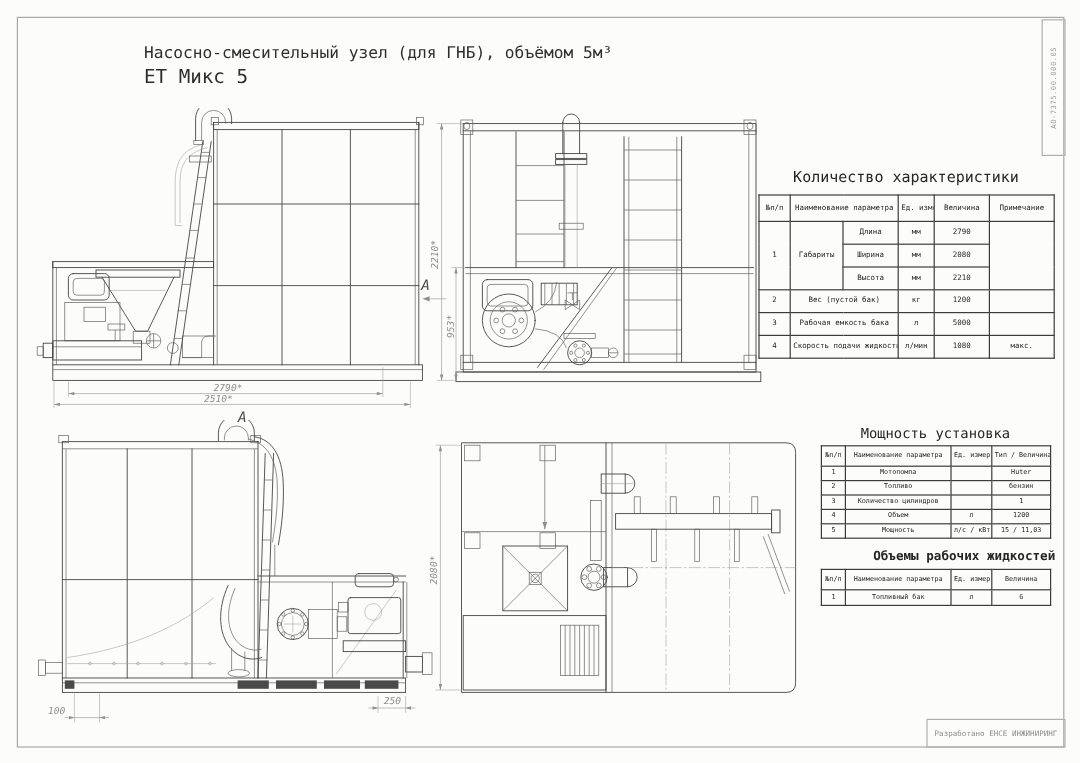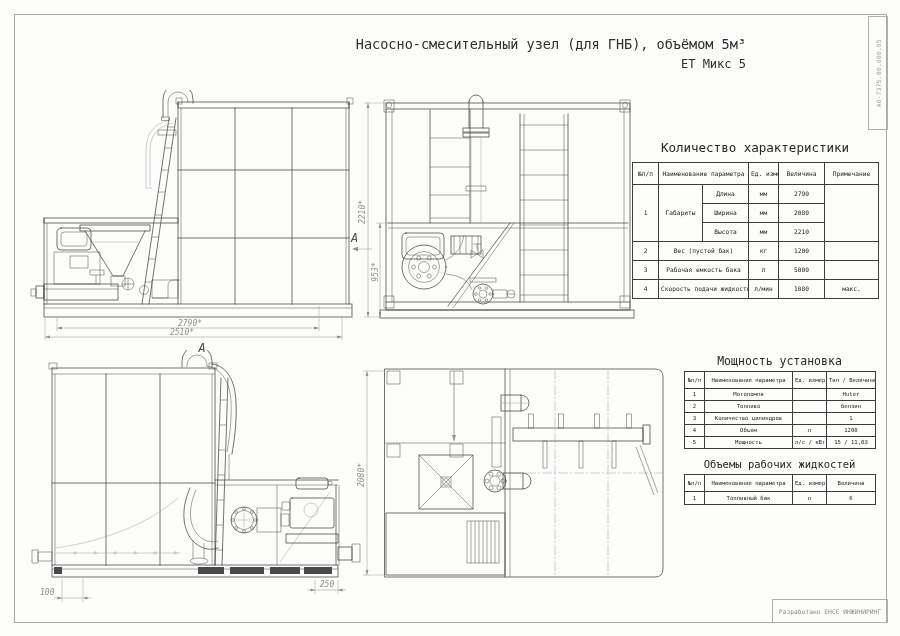--- a/index.html
+++ b/index.html
@@ -5,27 +5,27 @@
   html,body{margin:0;padding:0;background:#ffffff;}
   .sheet{position:relative;width:900px;height:636px;background:#fcfcfb;overflow:hidden;
          font-family:"DejaVu Sans Mono",monospace;}
   .frame{position:absolute;left:14px;top:14px;width:871px;height:607px;border:1px solid #a9a9a9;}
   .code-box{position:absolute;left:868px;top:16px;width:18px;height:112px;border:1px solid #b0b0b0;
             display:flex;align-items:center;justify-content:center;}
   .code-box span{writing-mode:vertical-rl;transform:rotate(180deg);font-size:6px;color:#9a9a9a;letter-spacing:.4px;}
   .footer-box{position:absolute;left:772px;top:599px;width:114px;height:22px;border:1px solid #b0b0b0;
               display:flex;align-items:center;justify-content:center;}
   .footer-box span{font-size:6.3px;color:#8d8d8d;}
-  .title-block{position:absolute;left:120px;top:34px;width:626px;text-align:right;color:#2e2e2e;}
+  .title-block{position:absolute;left:120px;top:34px;width:626px;text-align:left;color:#2e2e2e;}
   .title-line1{font-size:13.5px;line-height:20px;}
-  .title-line2{font-size:12px;line-height:20px;}
+  .title-line2{font-size:16px;line-height:20px;}
   .tblcap{position:absolute;text-align:center;color:#262626;}
   .cap-tech{left:632px;top:140px;width:246px;font-size:12.5px;}
   .cap-power{left:684px;top:354px;width:191px;font-size:11.5px;}
-  .cap-fluids{left:684px;top:458px;width:191px;font-size:10.5px;}
+  .cap-fluids{left:708px;top:458px;width:191px;font-size:10.5px;font-weight:bold;}
   table.tbl{position:absolute;border-collapse:collapse;table-layout:fixed;}
   table.tbl td{border:1px solid #3c3c3c;padding:0 2px;color:#1e1e1e;text-align:center;
                overflow:hidden;white-space:nowrap;}
   table.tech td{font:6.2px/1.2 "DejaVu Sans Mono",monospace;}
   table.small td{font:5.6px/1.15 "DejaVu Sans Mono",monospace;}
   td.l{text-align:left;}
   td.wrap{white-space:normal;}
   .view{position:absolute;}
   .ln{stroke:#454545;stroke-width:.75;fill:none;stroke-linecap:square;}
   .ln2{stroke:#5c5c5c;stroke-width:.55;fill:none;}

